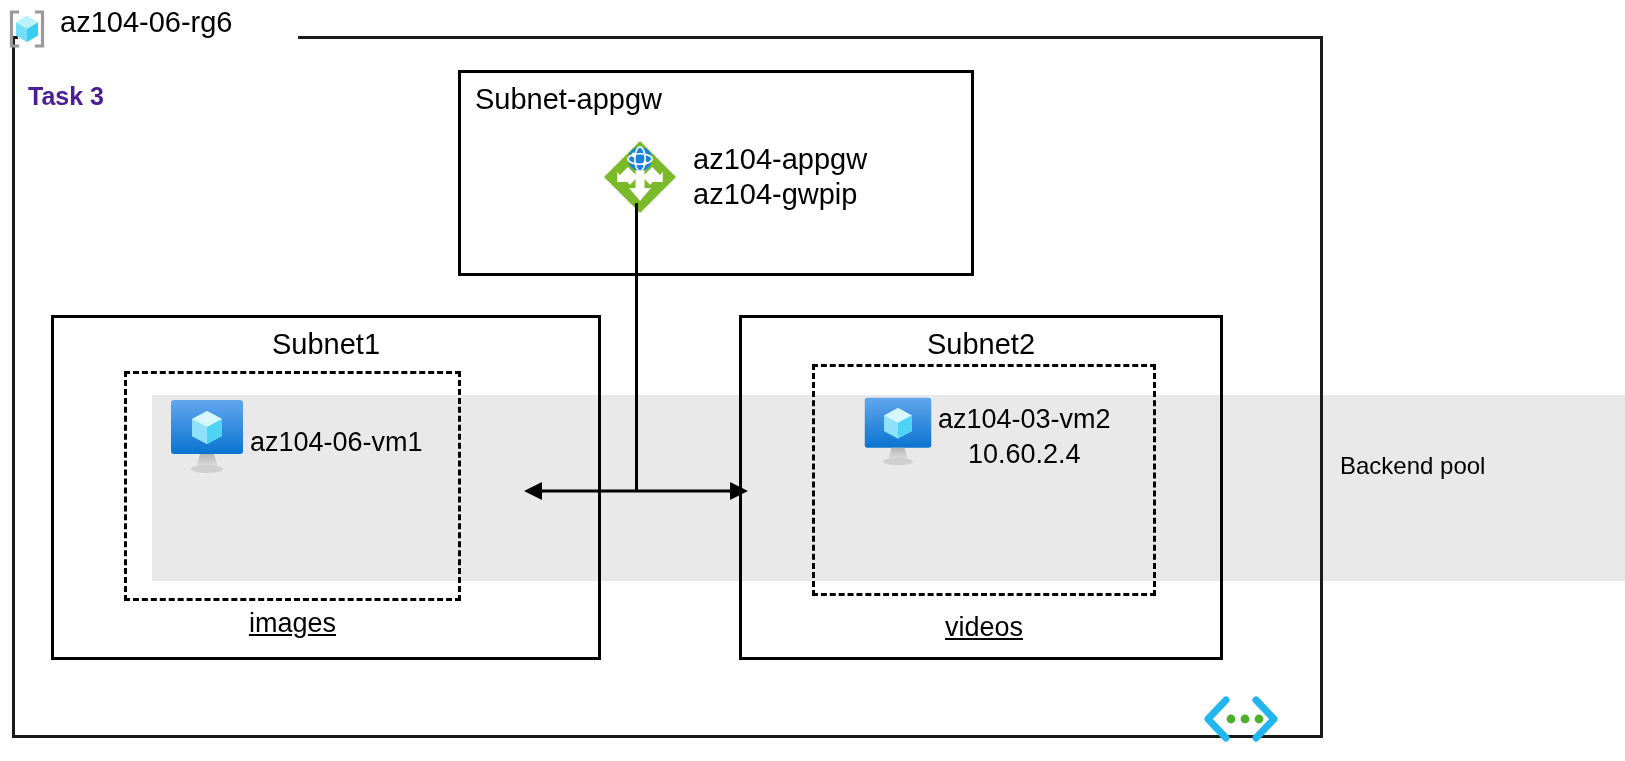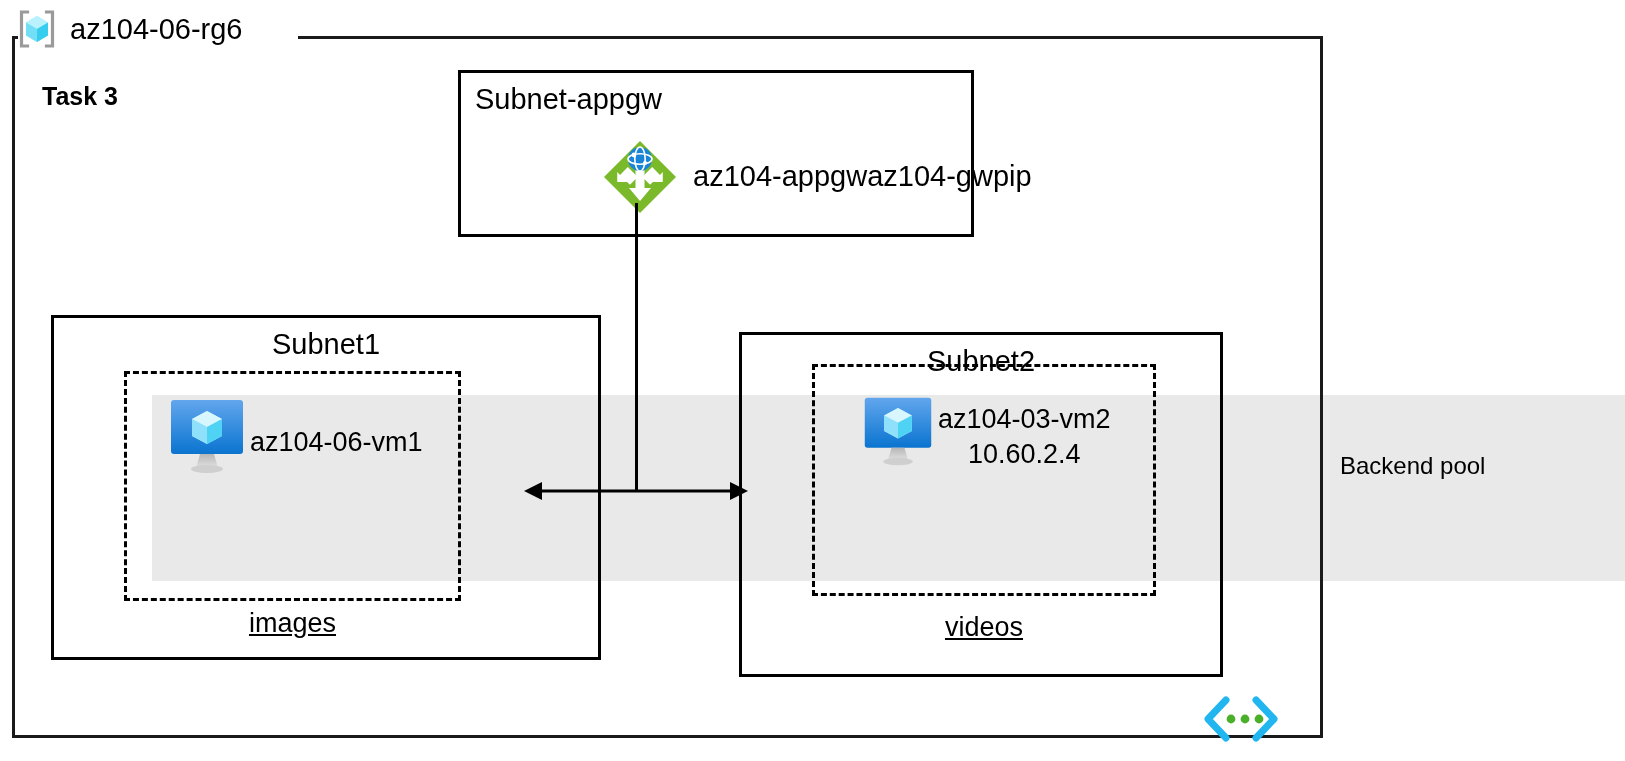--- a/index.html
+++ b/index.html
@@ -53,46 +53,45 @@
   .rg-title-gap {
     position: absolute;
     left: 18px;
     top: 22px;
     width: 280px;
     height: 30px;
     background: #ffffff;
   }
   .rg-title-row {
     position: absolute;
-    left: 16px;
+    left: 6px;
     top: 8px;
     display: flex;
-    align-items: center;
     gap: 12px;
   }
   .rg-icon {
     width: 42px;
     height: 42px;
     position: relative;
     flex: none;
   }
   .rg-title-text {
     font-size: 29px;
     line-height: 1;
     color: #000;
     white-space: nowrap;
   }
 
   .task-label {
     position: absolute;
-    left: 42px;
+    left: 28px;
     top: 82px;
     font-size: 25px;
     font-weight: bold;
-    color: #000000;
+    color: #4c1d95;
     white-space: nowrap;
   }
 
   
   .subnet-box {
     position: absolute;
     border: 3px solid #000000;
     box-sizing: border-box;
     background: transparent;
   }
@@ -110,41 +109,41 @@
     text-align: left;
     left: 14px;
     width: auto;
   }
 
   
   #subnet-appgw-box {
     left: 458px;
     top: 70px;
     width: 516px;
-    height: 167px;
+    height: 206px;
   }
   .appgw-group {
     position: absolute;
     left: 140px;
     top: 65px;
     display: flex;
     align-items: center;
     gap: 14px;
   }
   .appgw-names {
     display: flex;
-    flex-direction: row;
+    flex-direction: column;
     font-size: 29px;
     line-height: 1.22;
     white-space: nowrap;
   }
 
   
   #subnet1-box { left: 51px;  top: 315px; width: 550px; height: 345px; }
-  #subnet2-box { left: 739px; top: 315px; width: 484px; height: 345px; margin-top: 17px; }
+  #subnet2-box { left: 739px; top: 315px; width: 484px; height: 345px; }
 
   .vm-dashed {
     position: absolute;
     border: 3px dashed #000000;
     box-sizing: border-box;
     background: transparent;
   }
   #vm1-dashed { left: 124px; top: 371px; width: 337px; height: 230px; }
   #vm2-dashed { left: 812px; top: 364px; width: 344px; height: 232px; }
 

